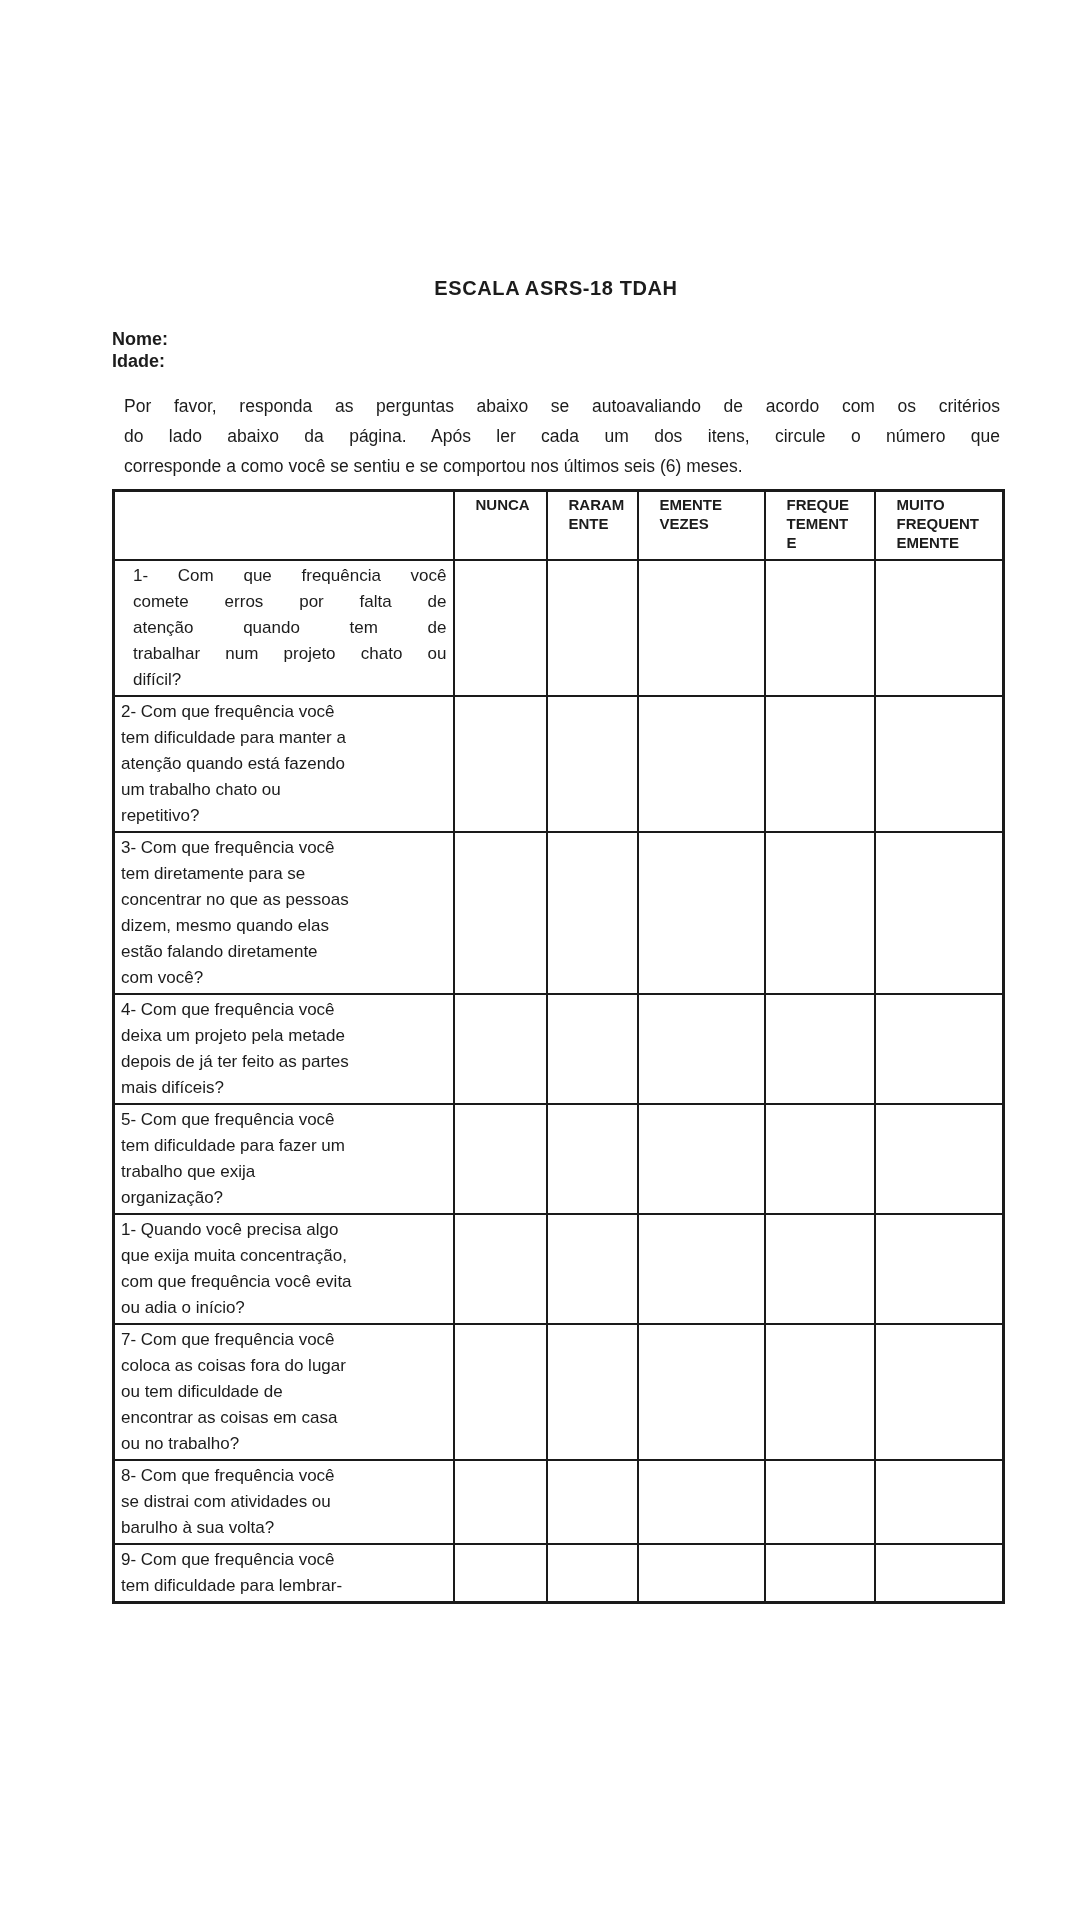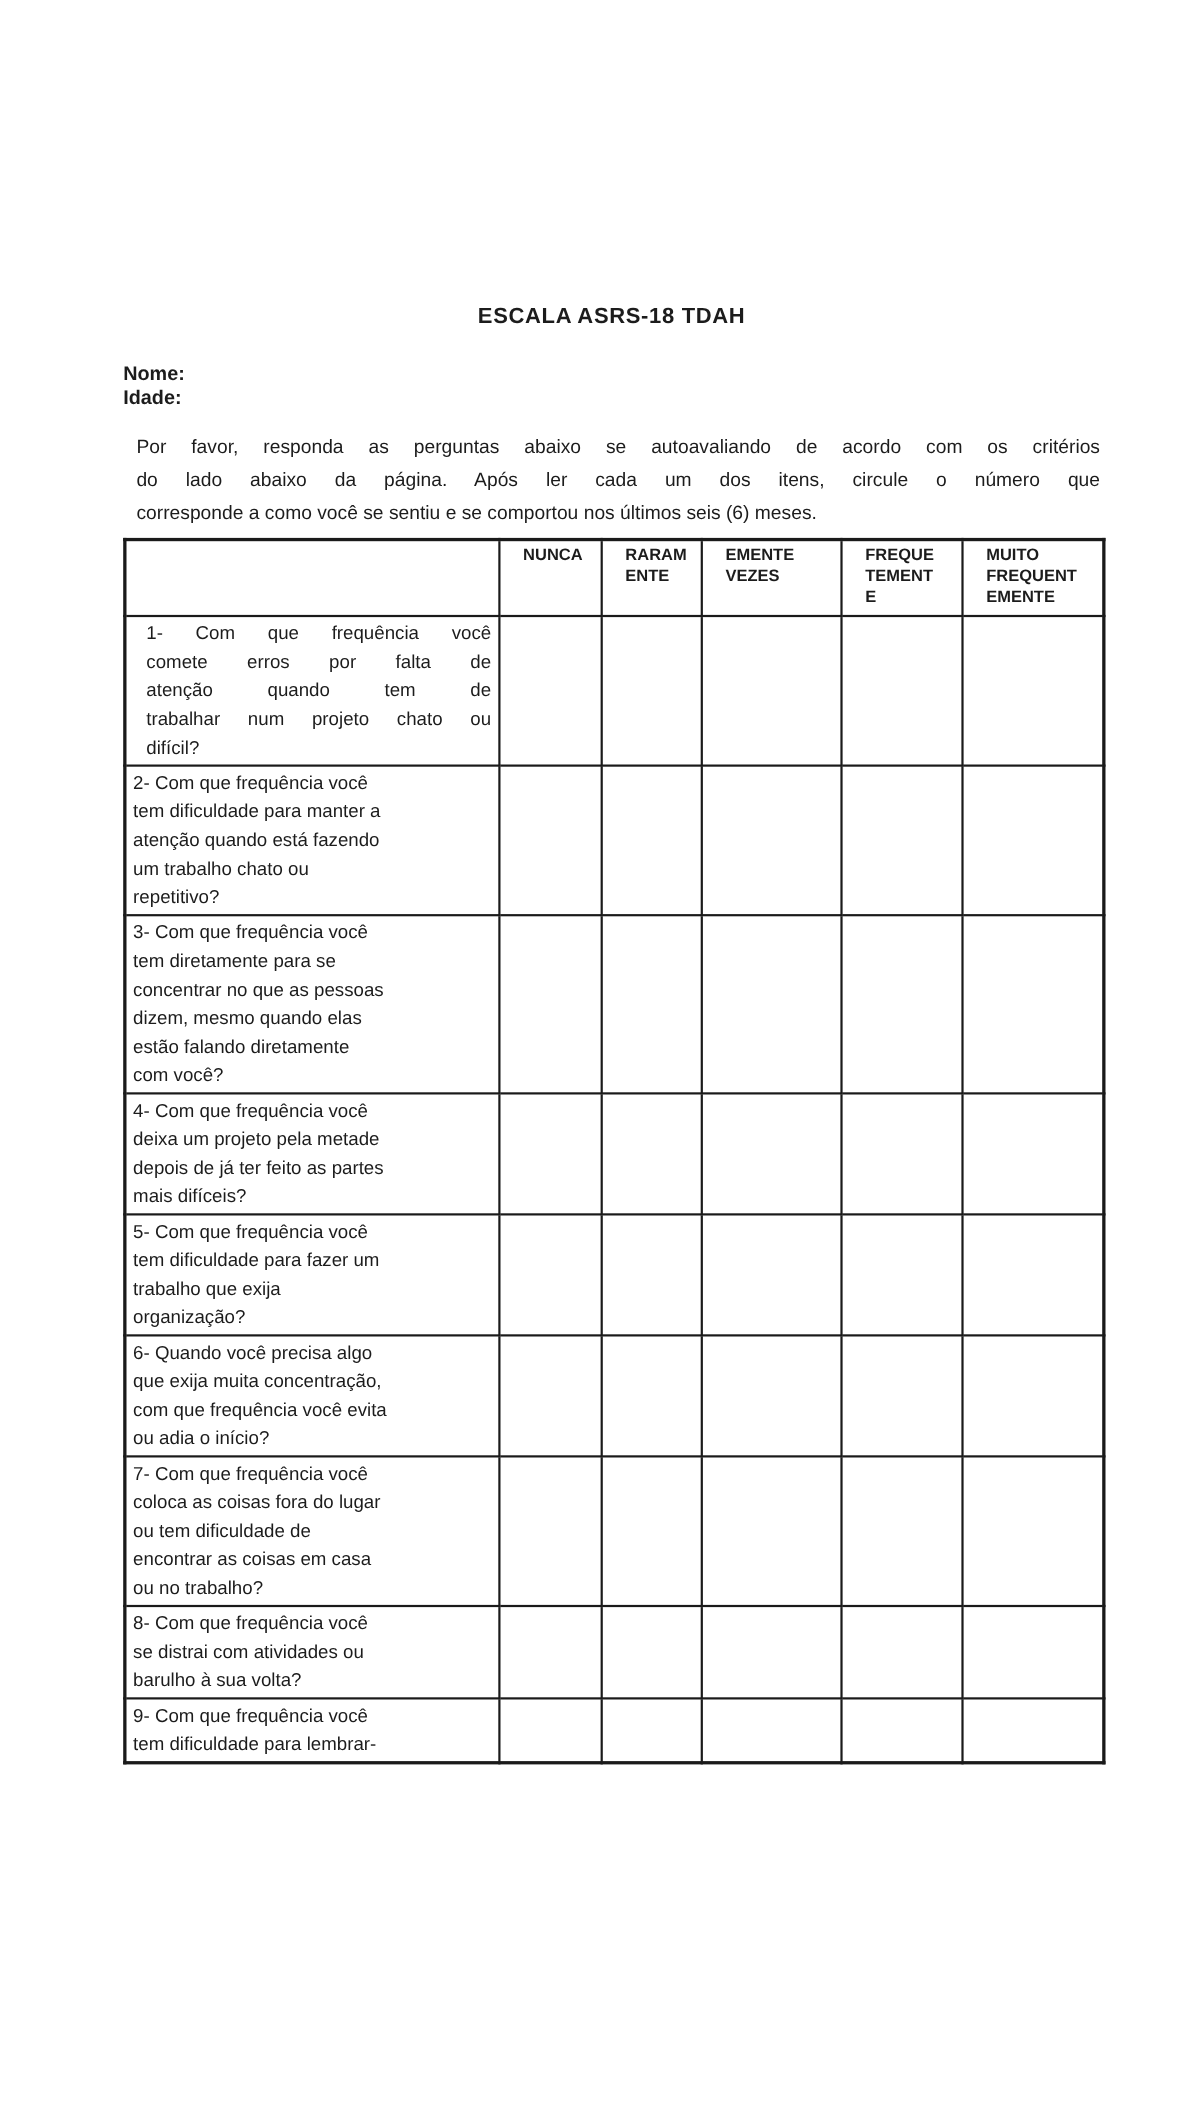--- a/index.html
+++ b/index.html
@@ -199,21 +199,21 @@
               <div>organização?</div>
             </td>
             <td class="a"></td>
             <td class="a"></td>
             <td class="a"></td>
             <td class="a"></td>
             <td class="a"></td>
           </tr>
           <tr>
             <td class="q">
-              <div>6- Quando você precisa algo</div>
+              <div>1- Quando você precisa algo</div>
               <div>que exija muita concentração,</div>
               <div>com que frequência você evita</div>
               <div>ou adia o início?</div>
             </td>
             <td class="a"></td>
             <td class="a"></td>
             <td class="a"></td>
             <td class="a"></td>
             <td class="a"></td>
           </tr>

